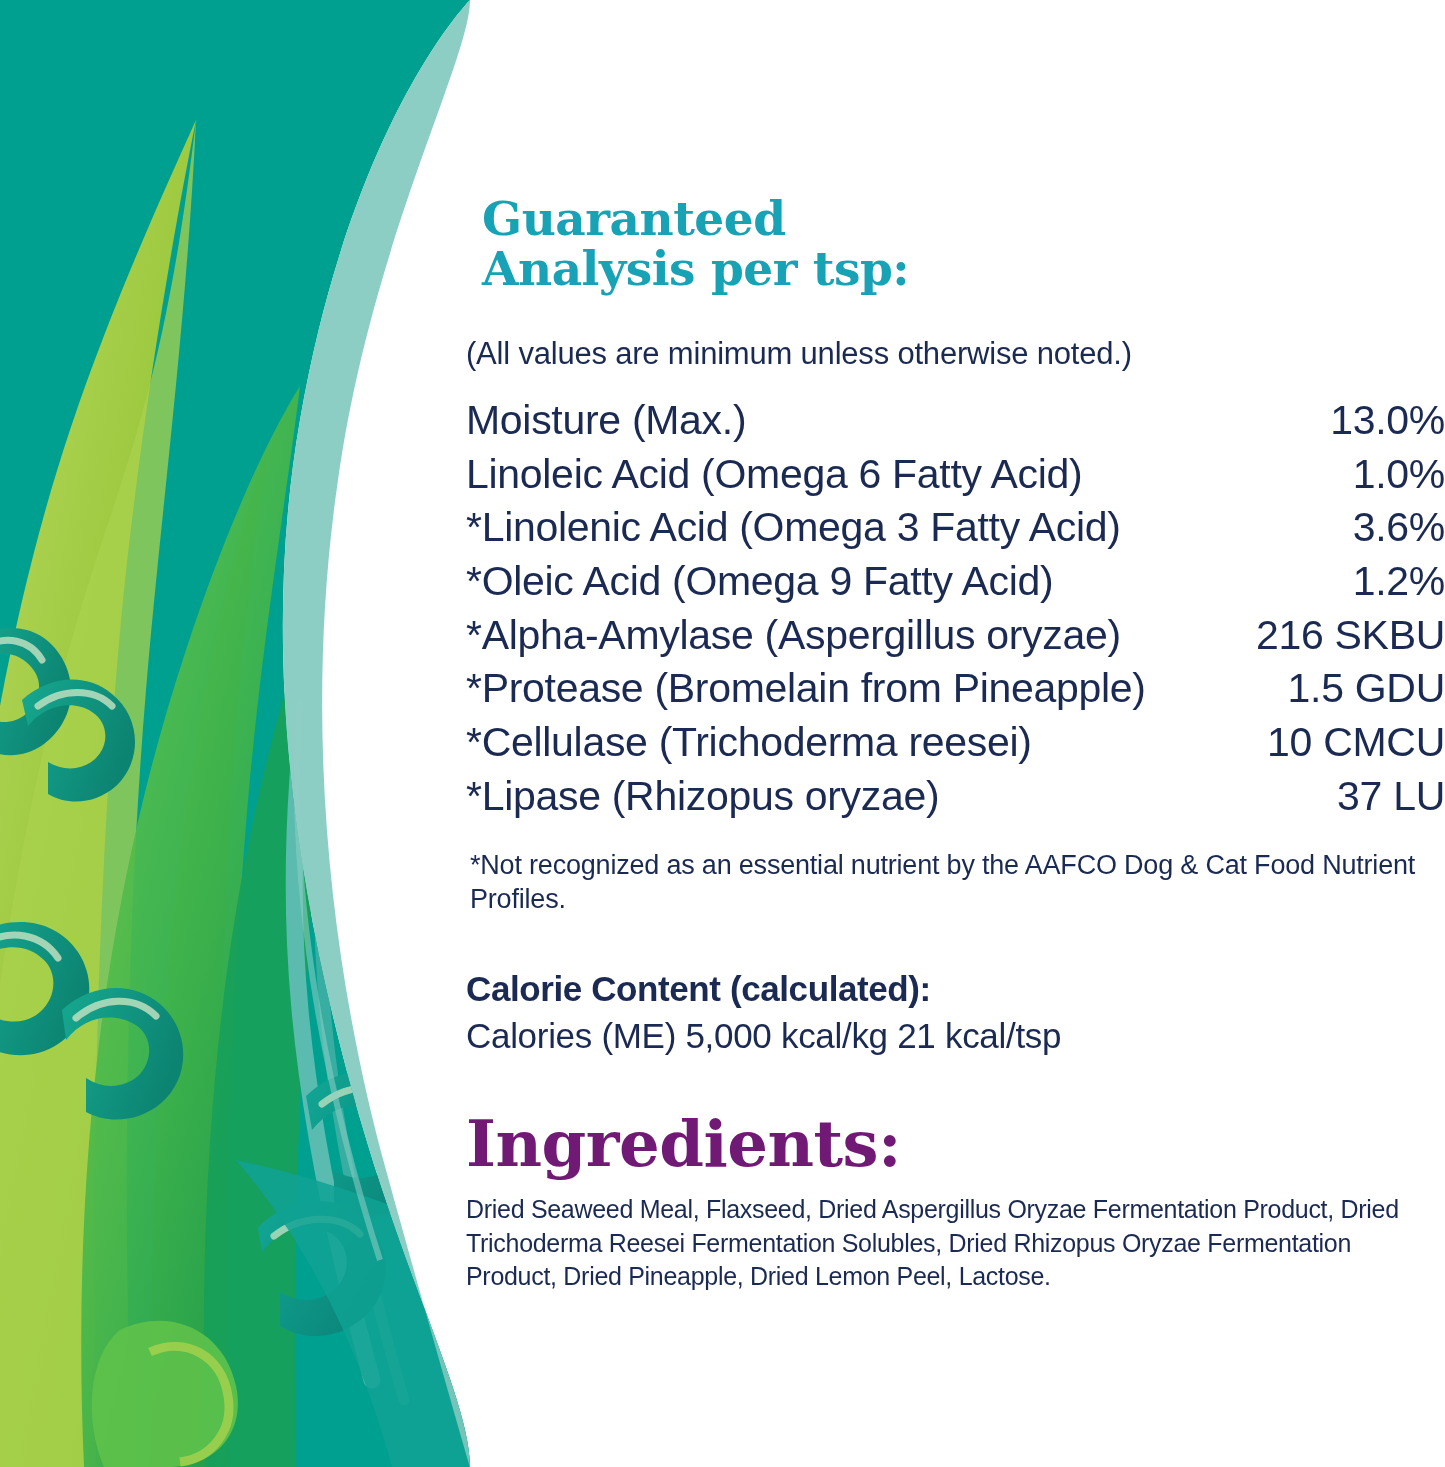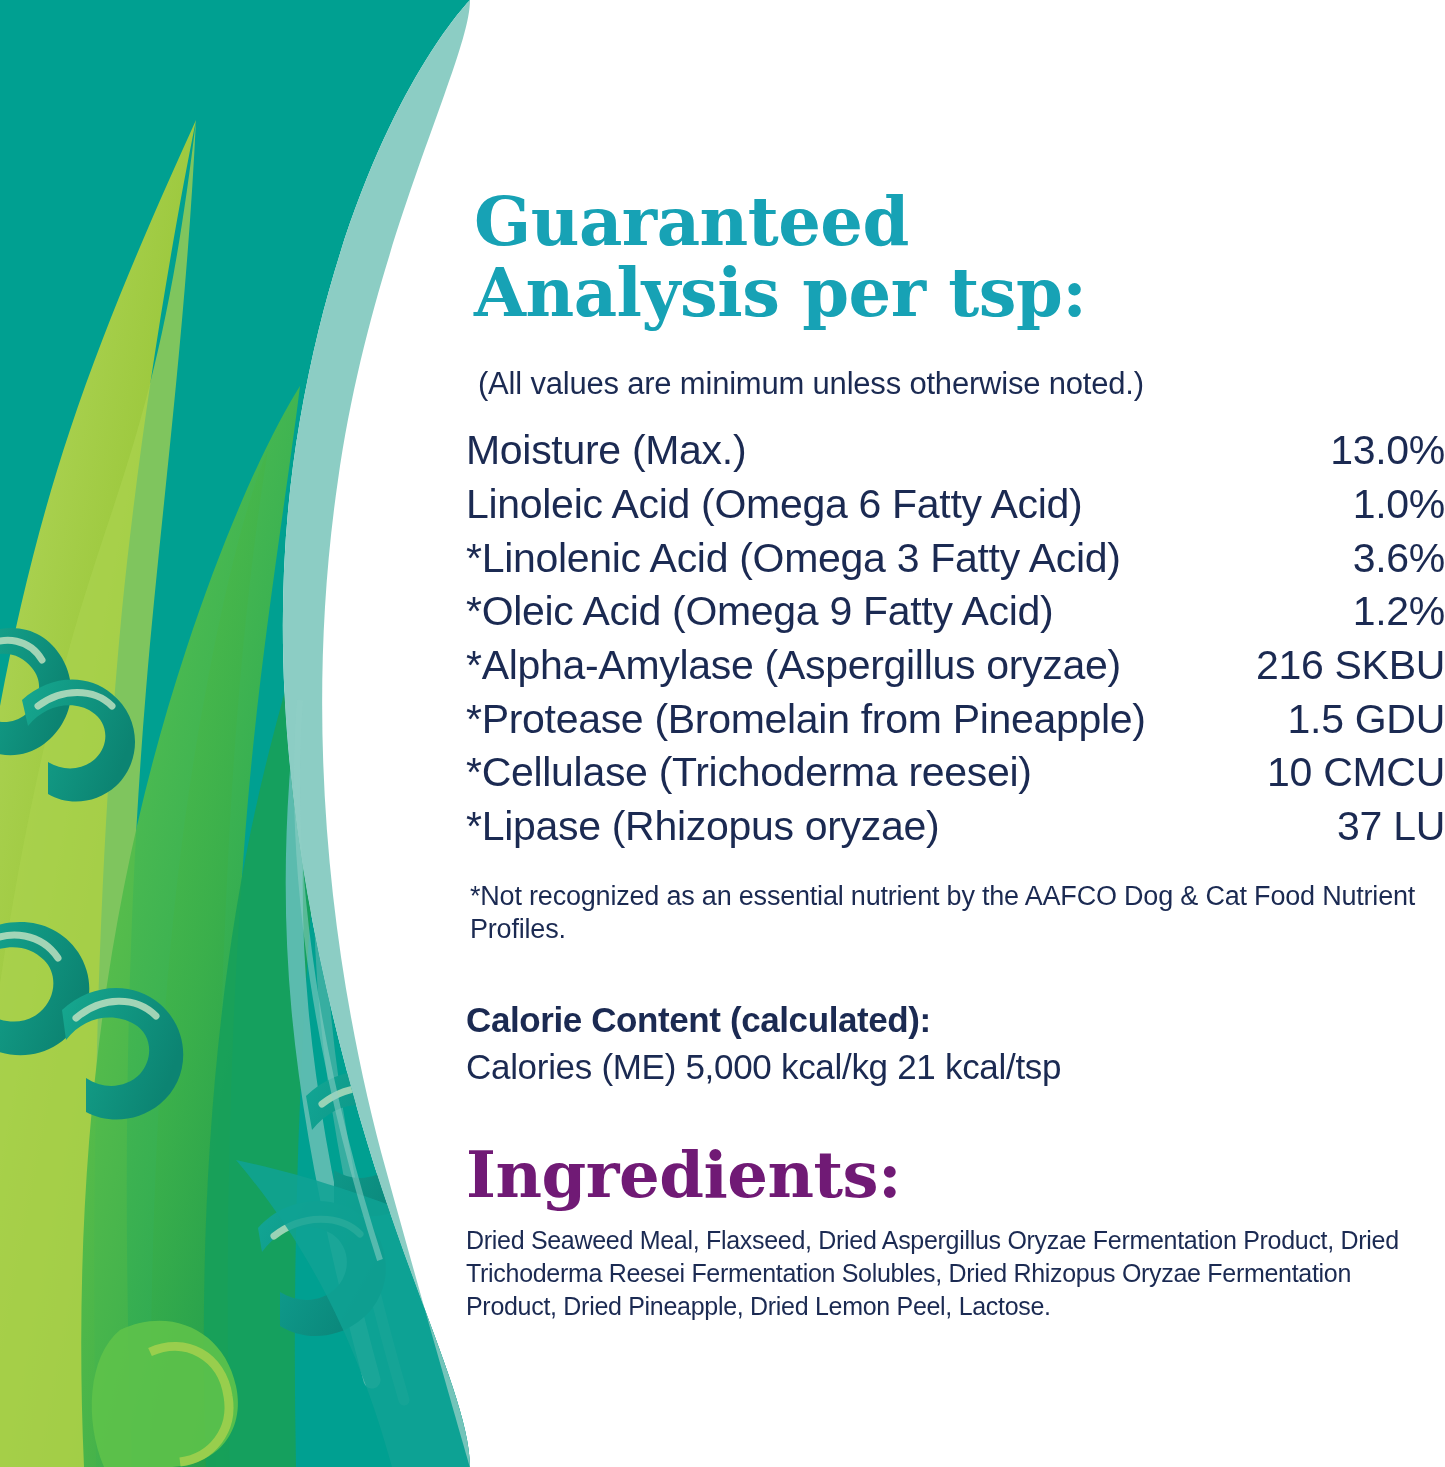--- a/index.html
+++ b/index.html
@@ -21,33 +21,33 @@
     position:absolute;
     left:466px;top:0;
     width:979px;
     height:1467px;
   }
 
   .heading{
     color:#17A2B5;
     font-family:"DejaVu Serif", serif;
     font-weight:bold;
-    font-size:67px;
+    font-size:47px;
     line-height:1.06;
     letter-spacing:-0.5px;
-    margin:8px;
+    margin:16px;
     padding-top:178px;
     white-space:pre-line;
   }
 
   .subtitle{
     color:#1B2A52;
     font-size:31px;
     line-height:1.2;
-    margin:12px;
+    margin:0;
     padding-top:25px;
     letter-spacing:-0.2px;
   }
 
   
   .rows{margin-top:22px;}
   .row{
     display:flex;
     align-items:baseline;
     color:#1B2A52;

